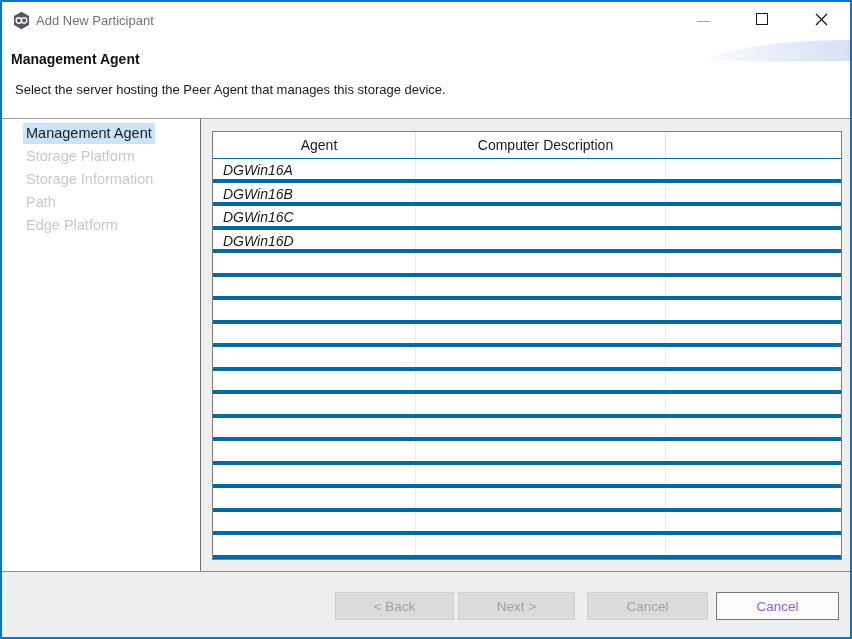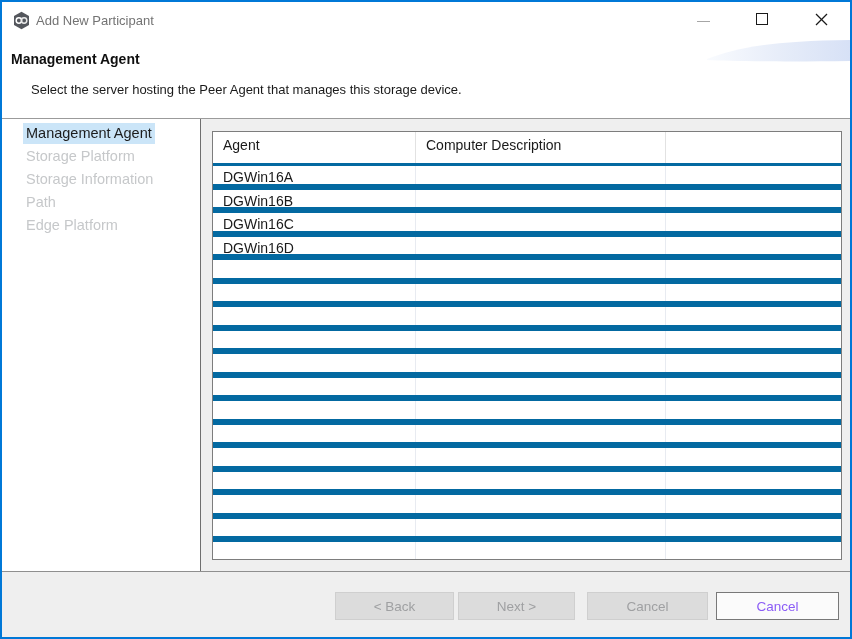--- a/index.html
+++ b/index.html
@@ -31,21 +31,21 @@
   .max-glyph { width: 12px; height: 12px; border: 1px solid #1a1a1a; background: #fff; }
 
   
   .page-header { position: absolute; left: 0; top: 38px; right: 0; height: 78px; background: #fff; }
   .page-title {
     position: absolute; left: 9px; top: 11px;
     font-size: 14px; font-weight: bold; color: #101010;
   }
   .page-subtitle {
     position: absolute; left: 13px; top: 42px;
-    font-size: 13px; color: #1a1a1a; white-space: nowrap; margin-left: 16px;
+    font-size: 13px; color: #1a1a1a; white-space: nowrap;
   }
   .swoosh { position: absolute; right: 0; top: -2px; width: 143px; height: 24px; }
 
   .header-sep { position: absolute; left: 0; right: 0; top: 116px; height: 1px; background: #9b9b9b; }
 
   
   .content { position: absolute; left: 0; right: 0; top: 117px; bottom: 0; background: #efefef; }
 
   .sidebar {
     position: absolute; left: 0; top: 0; width: 199px; height: 452px;
@@ -63,28 +63,28 @@
 
   .footer-sep { position: absolute; left: 0; right: 0; top: 452px; height: 1px; background: #8f8f8f; }
 
   
   .agent-table {
     position: absolute; left: 210px; top: 12px;
     width: 630px; height: 429px;
     background: #ffffff; border: 1px solid #7d7d7d;
     overflow: hidden;
   }
-  .t-header { display: flex; height: 34px; border-bottom: 3px solid #0369a1; }
+  .t-header { display: flex; height: 27px; border-bottom: 1px solid #0369a1; text-align: center; }
   .t-hcell {
     font-size: 14px; color: #1a1a1a;
     padding: 5px 0 0 10px;
     border-right: 1px solid #e2e2e2;
     white-space: nowrap; overflow: hidden;
   }
-  .t-row { display: flex; height: 23.5px; border-bottom: 6px solid #0369a1; }
+  .t-row { display: flex; height: 23.5px; border-bottom: 4px solid #0369a1; font-style: italic; }
   .t-cell {
     font-size: 14px; color: #1a1a1a;
     padding: 3px 0 0 10px;
     border-right: 1px solid #e8ebf1;
     white-space: nowrap; overflow: hidden;
   }
   .col-agent { width: 203px; }
   .col-desc  { width: 250px; }
   .col-rest  { flex: 1; border-right: none !important; }
 

